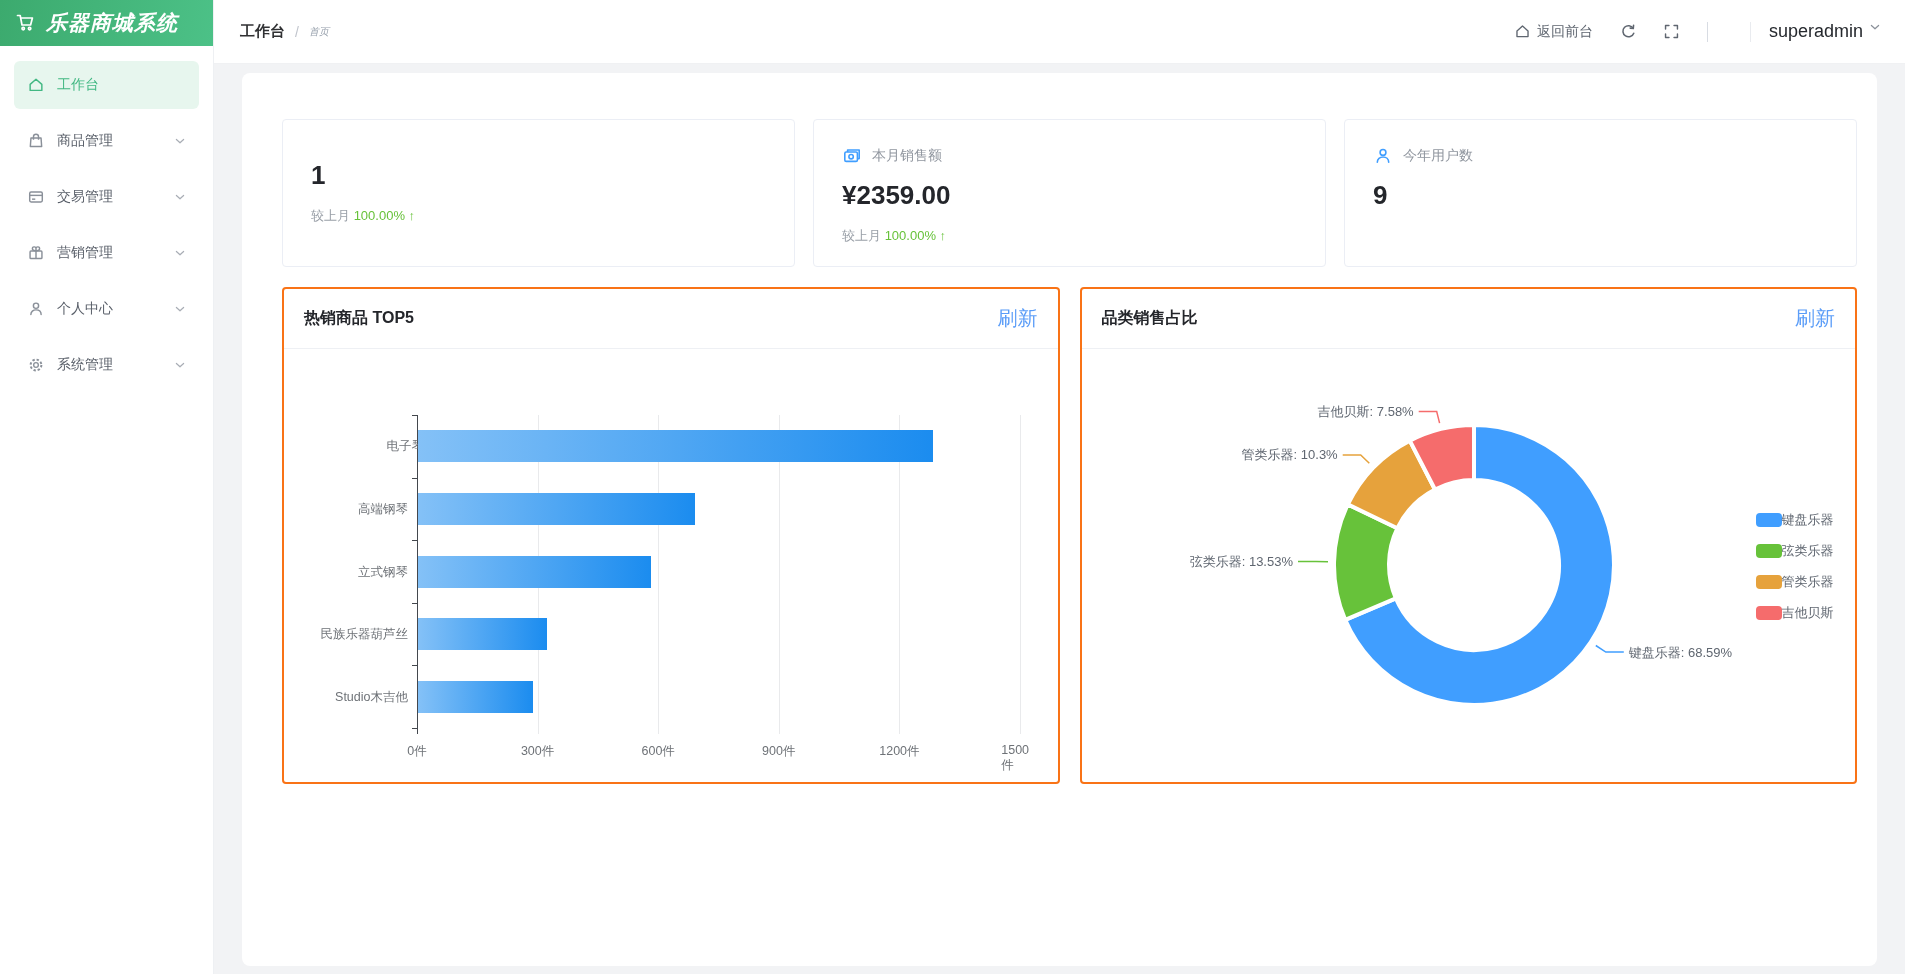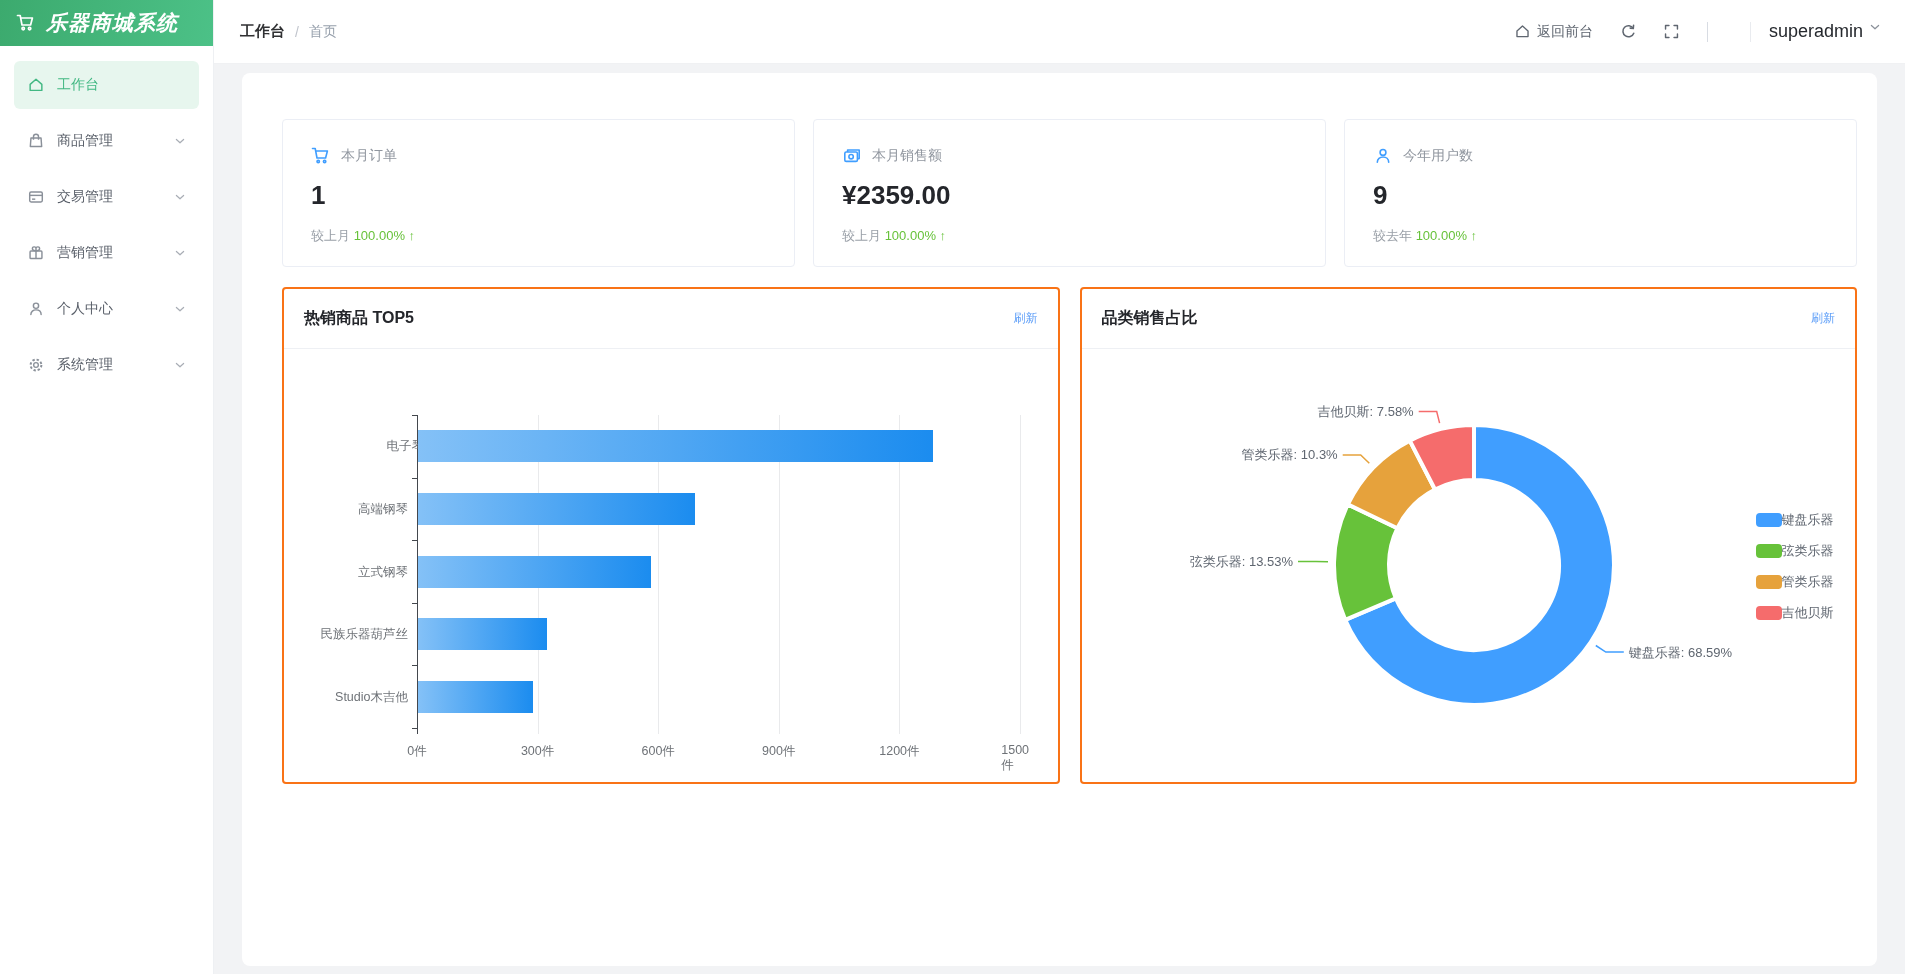--- a/index.html
+++ b/index.html
@@ -19,21 +19,21 @@
   .menu-item .mi-label { flex:1; }
   .menu-item .mi-arrow { width:12px; height:12px; color:#a8adb5; }
   .menu-item.active { background:#e7f6ee; color:#42b883; }
   .menu-item.active .mi-icon { color:#42b883; }
 
   
   .topbar { position:absolute; left:214px; top:0; right:0; height:64px; background:#fff;
     display:flex; align-items:center; padding:0 24px 0 26px; border-bottom:1px solid #f0f1f3; }
   .crumb-current { font-size:15px; font-weight:bold; color:#303133; }
   .crumb-sep { margin:0 10px; color:#c0c4cc; font-size:14px; }
-  .crumb-page { font-size:14px; color:#97a0ac; }
+  .crumb-page { font-size:10px; color:#97a0ac;font-style:italic; }
   .topbar-right { margin-left:auto; display:flex; align-items:center; color:#5f6670; }
   .back-front { display:flex; align-items:center; gap:6px; font-size:14px; cursor:pointer; }
   .tb-icon { width:18px; height:18px; color:#5f6670; cursor:pointer; }
   .tb-gap { width:26px; }
   .v-divider { width:1px; height:20px; background:#d8dce3; }
   .v-divider.light { background:#e9ebef; }
   .user-box { display:flex; gap:6px; font-size:18px; color:#26292e; cursor:pointer; }
   .user-box .mi-arrow { width:12px; height:12px; color:#8a9099; }
 
   
@@ -48,21 +48,21 @@
   .stat-label { font-size:14px; color:#8f959e; }
   .stat-value { font-size:26px; font-weight:bold; color:#24262b; margin-top:14px; }
   .stat-trend { font-size:13px; color:#9aa0a8; margin-top:16px; }
   .stat-trend .up { color:#67C23A; }
 
   .charts-row { display:grid; grid-template-columns:1fr 1fr; gap:20px; margin-top:20px; }
   .chart-card { height:497px; border:2px solid #f97316; border-radius:4px; background:#fff; overflow:hidden; }
   .chart-head { height:60px; display:flex; align-items:center; justify-content:space-between;
     padding:0 20px; border-bottom:1px solid #eef0f4; }
   .chart-title { font-size:16px; font-weight:bold; color:#24262b; }
-  .refresh-link { font-size:12px; color:#5b9df8; cursor:pointer; }
+  .refresh-link { font-size:20px; color:#5b9df8; cursor:pointer; }
   .chart-body { position:relative; height:436px; }
 
   
   .gridline { position:absolute; width:1px; background:#e9eaec; }
   .y-axis { position:absolute; width:1px; background:#43474d; }
   .y-tick { position:absolute; height:1px; width:5px; background:#43474d; }
   .bar-row-label { position:absolute; font-size:12.5px; color:#6e7277; text-align:right; }
   .bar { position:absolute; height:32px; background:linear-gradient(90deg,#84c1f7,#1b8cef); }
   .x-tick-label { position:absolute; font-size:12.5px; color:#6e7277; transform:translateX(-50%); }
 
@@ -223,30 +223,20 @@
       </span>
     </div>
   </div>
 </div>
 
 <div class="content">
   <div class="panel">
 
     <div class="stats-row">
       <div class="stat-card">
-        <div class="stat-head">
-          <span class="st-icon">
-            <svg class="icon" width="20" height="20" viewBox="0 0 20 20" fill="none" stroke="currentColor" stroke-width="1.6" stroke-linecap="round" stroke-linejoin="round">
-              <path d="M1.5 2.5 H4.2 L6 12 H14.6 L16.4 5 H5"></path>
-                <circle cx="7.2" cy="15.6" r="1.2"></circle>
-                <circle cx="13.6" cy="15.6" r="1.2"></circle>
-            </svg>
-          </span>
-          <span class="stat-label">本月订单</span>
-        </div>
         <div class="stat-value">1</div>
         <div class="stat-trend">
           <span>较上月</span>&nbsp;<span class="up"><span>100.00%</span> <span>↑</span></span>
         </div>
       </div>
 
       <div class="stat-card">
         <div class="stat-head">
           <span class="st-icon">
             <svg class="icon" width="20" height="20" viewBox="0 0 20 20" fill="none" stroke="currentColor" stroke-width="1.6" stroke-linejoin="round">
@@ -267,23 +257,20 @@
         <div class="stat-head">
           <span class="st-icon">
             <svg class="icon" width="20" height="20" viewBox="0 0 20 20" fill="none" stroke="currentColor" stroke-width="1.6" stroke-linecap="round">
               <circle cx="10" cy="6.4" r="2.9"></circle>
                 <path d="M4.3 16.2 C4.3 12.8 6.9 11 10 11 C13.1 11 15.7 12.8 15.7 16.2"></path>
             </svg>
           </span>
           <span class="stat-label">今年用户数</span>
         </div>
         <div class="stat-value">9</div>
-        <div class="stat-trend">
-          <span>较去年</span>&nbsp;<span class="up"><span>100.00%</span> <span>↑</span></span>
-        </div>
       </div>
     </div>
 
     <div class="charts-row">
       <div class="chart-card">
         <div class="chart-head">
           <span class="chart-title">热销商品 TOP5</span>
           <span class="refresh-link">刷新</span>
         </div>
         <div class="chart-body" id="barChart">

